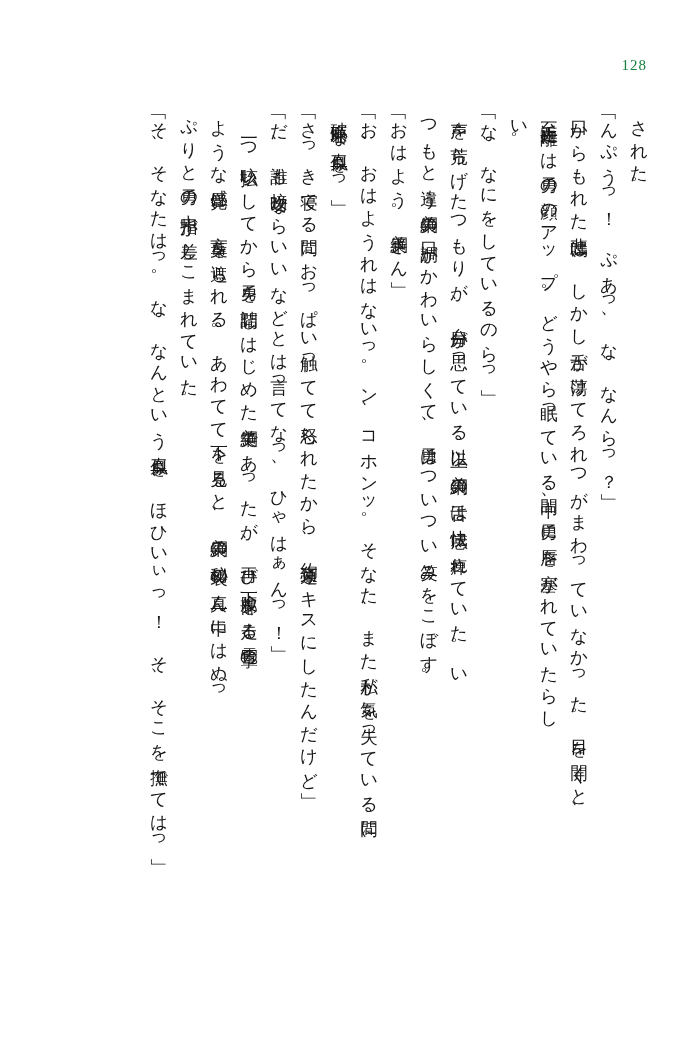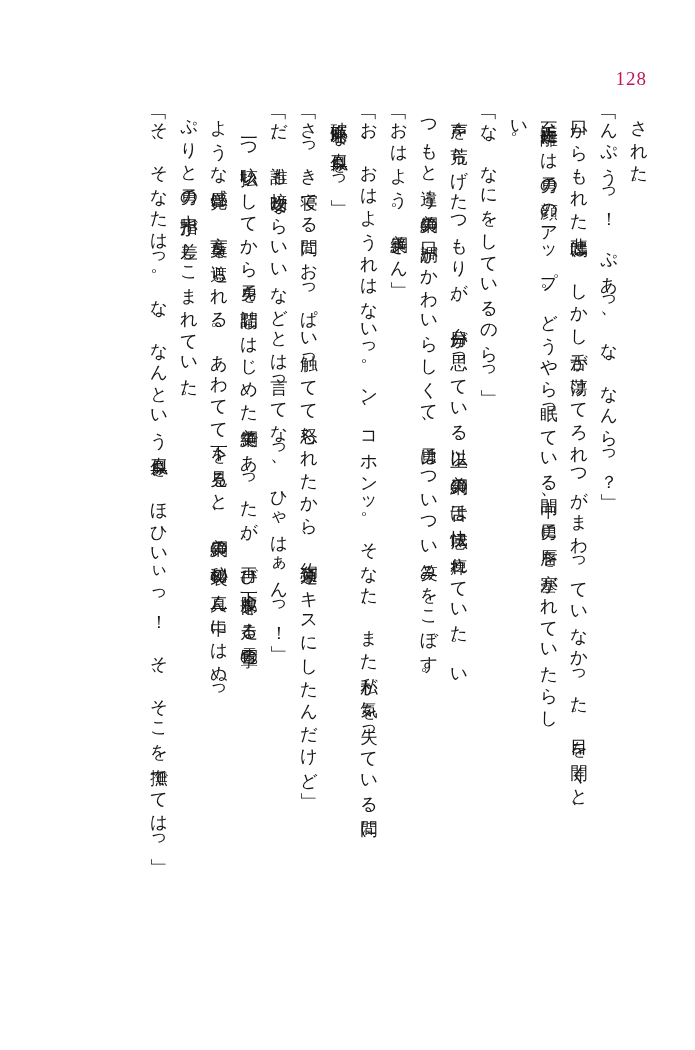--- a/index.html
+++ b/index.html
@@ -16,25 +16,25 @@
   }
   .page {
     position: relative;
     width: 695px;
     height: 1050px;
     background: #ffffff;
     box-sizing: border-box;
   }
   .page-number {
     position: absolute;
-    top: 68px;
+    top: 57px;
     right: 48px;
-    font-size: 19px;
+    font-size: 15px;
     letter-spacing: 1px;
-    color: #be185d;
+    color: #15803d;
     font-family: "Liberation Serif", "DejaVu Serif", serif;
   }
   .text-body {
     position: absolute;
     top: 108px;
     left: 52px;
     right: 48px;
     height: 860px;
     display: flex;
     flex-direction: row-reverse;

